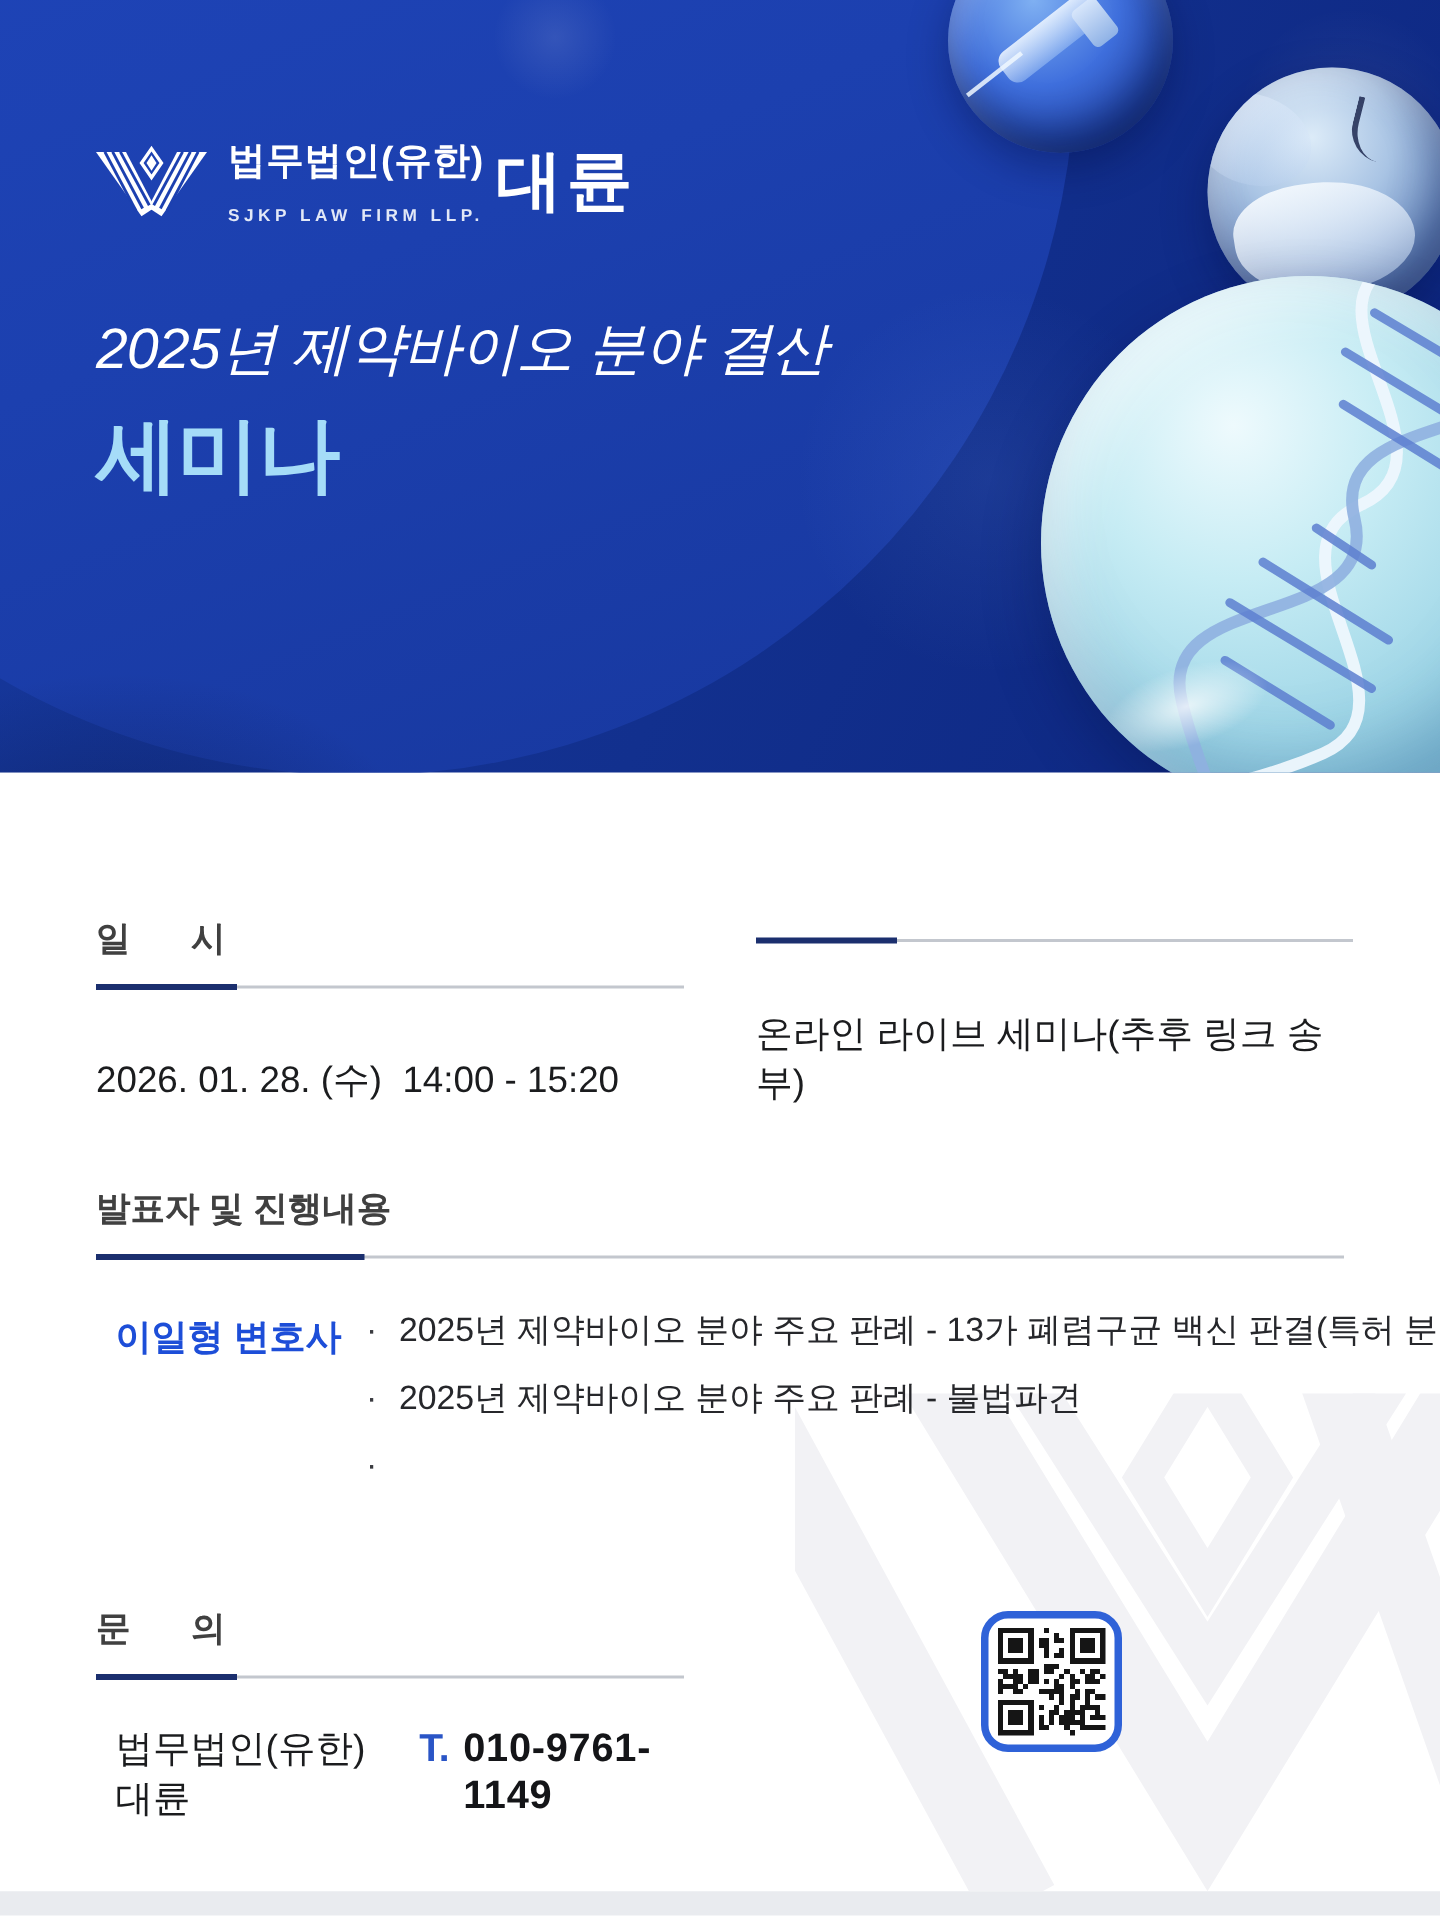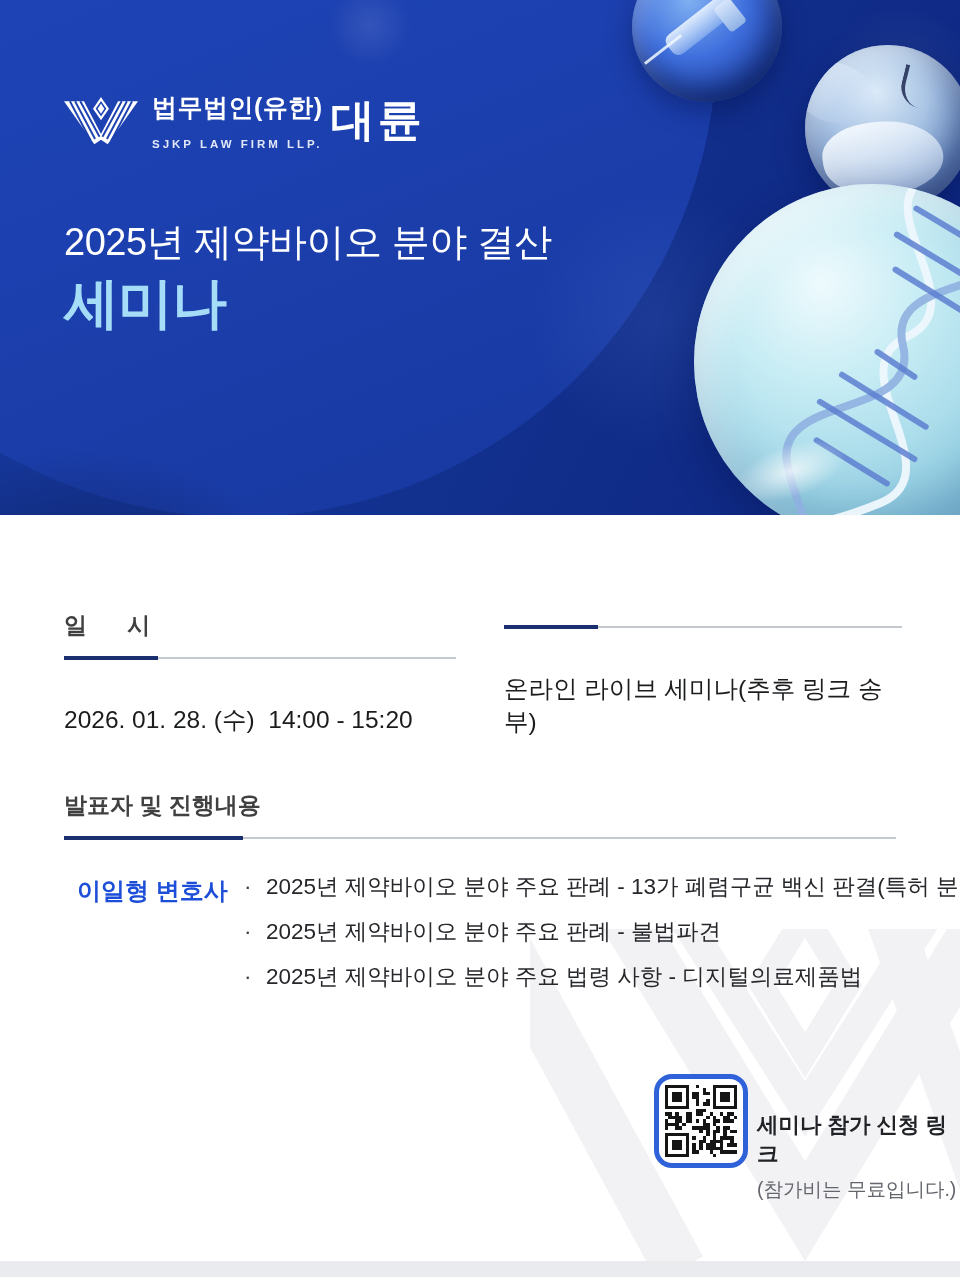--- a/index.html
+++ b/index.html
@@ -60,21 +60,21 @@
     background:radial-gradient(closest-side,rgba(255,255,255,.75),rgba(255,255,255,0) 75%);transform:rotate(-18deg);}
 
   
   .logo-row{position:absolute;left:64px;top:94px;display:flex;align-items:center;z-index:3;}
   .logo-mark{display:block;}
   .logo-text{margin-left:14px;}
   .logo-kr{font-size:25px;font-weight:700;color:#ffffff;letter-spacing:.5px;line-height:1.05;}
   .logo-en{font-size:11.5px;font-weight:600;color:#e2e8f7;letter-spacing:3px;margin-top:18px;}
   .logo-name{font-size:44px;font-weight:800;color:#ffffff;margin-left:8px;letter-spacing:3px;margin-top:-4px;}
 
-  .eyebrow{position:absolute;left:64px;top:217px;font-size:38px;font-weight:500;color:#ffffff;z-index:3;letter-spacing:-.5px;}
+  .eyebrow{position:absolute;left:64px;top:207px;font-size:38px;font-weight:500;color:#ffffff;z-index:3;letter-spacing:-.5px;font-style:italic;}
   .title{position:absolute;left:64px;top:266px;margin:0;font-size:55px;font-weight:800;color:#a5dcf8;
     line-height:1.37;z-index:3;letter-spacing:-1px;}
 
   
   .section{position:absolute;z-index:2;}
   .sec-label{font-size:23px;font-weight:800;color:#404040;}
   .spread{letter-spacing:1.75em;}
   .sec-line{margin-top:16px;height:0;border-bottom:2px solid #c3c7ce;position:relative;}
   .sec-line .bar{position:absolute;left:0;top:-1px;height:4px;background:#1b2f6e;display:block;}
   .bar-short{width:94px;}
@@ -217,26 +217,36 @@
         <li>
           <span class="dot">·</span>
           <span>2025년 제약바이오 분야 주요 판례 - 13가 폐렴구균 백신 판결(특허 분야)</span>
         </li>
         <li>
           <span class="dot">·</span>
           <span>2025년 제약바이오 분야 주요 판례 - 불법파견</span>
         </li>
         <li>
           <span class="dot">·</span>
-          <span>2025년 제약바이오 분야 주요 법령 사항 - 디지털의료제품법</span>
         </li>
       </ul>
     </div>
   </section>
 
+  <section class="section sec-contact">
+    <div class="sec-label spread">문의</div>
+    <div class="sec-line">
+        <span class="bar bar-short"></span>
+      </div>
+    <div class="contact-row">
+      <span class="contact-org">법무법인(유한)대륜</span>
+      <span class="tel-prefix">T.</span>
+      <span class="tel-number">010-9761-1149</span>
+    </div>
+  </section>
 
   <div class="qr-block">
     <svg id="qr-modules" viewBox="0 0 21 21" shape-rendering="crispEdges">
         <rect x="0" y="0" width="7" height="7" fill="#151515"></rect>
         <rect x="1" y="1" width="5" height="5" fill="#ffffff"></rect>
         <rect x="2" y="2" width="3" height="3" fill="#151515"></rect>
         <rect x="14" y="0" width="7" height="7" fill="#151515"></rect>
         <rect x="15" y="1" width="5" height="5" fill="#ffffff"></rect>
         <rect x="16" y="2" width="3" height="3" fill="#151515"></rect>
         <rect x="0" y="14" width="7" height="7" fill="#151515"></rect>
@@ -355,18 +365,14 @@
         <rect x="9" y="19" width="1" height="1" fill="#151515"></rect>
         <rect x="13" y="19" width="1" height="1" fill="#151515"></rect>
         <rect x="16" y="19" width="1" height="1" fill="#151515"></rect>
         <rect x="17" y="19" width="1" height="1" fill="#151515"></rect>
         <rect x="18" y="19" width="1" height="1" fill="#151515"></rect>
         <rect x="19" y="19" width="1" height="1" fill="#151515"></rect>
         <rect x="20" y="19" width="1" height="1" fill="#151515"></rect>
         <rect x="14" y="20" width="1" height="1" fill="#151515"></rect>
       </svg>
   </div>
-  <div class="qr-caption">
-    <div class="line1">세미나 참가 신청 링크</div>
-    <div class="line2">(참가비는 무료입니다.)</div>
-  </div>
 
 </div>
 
 </body></html>

